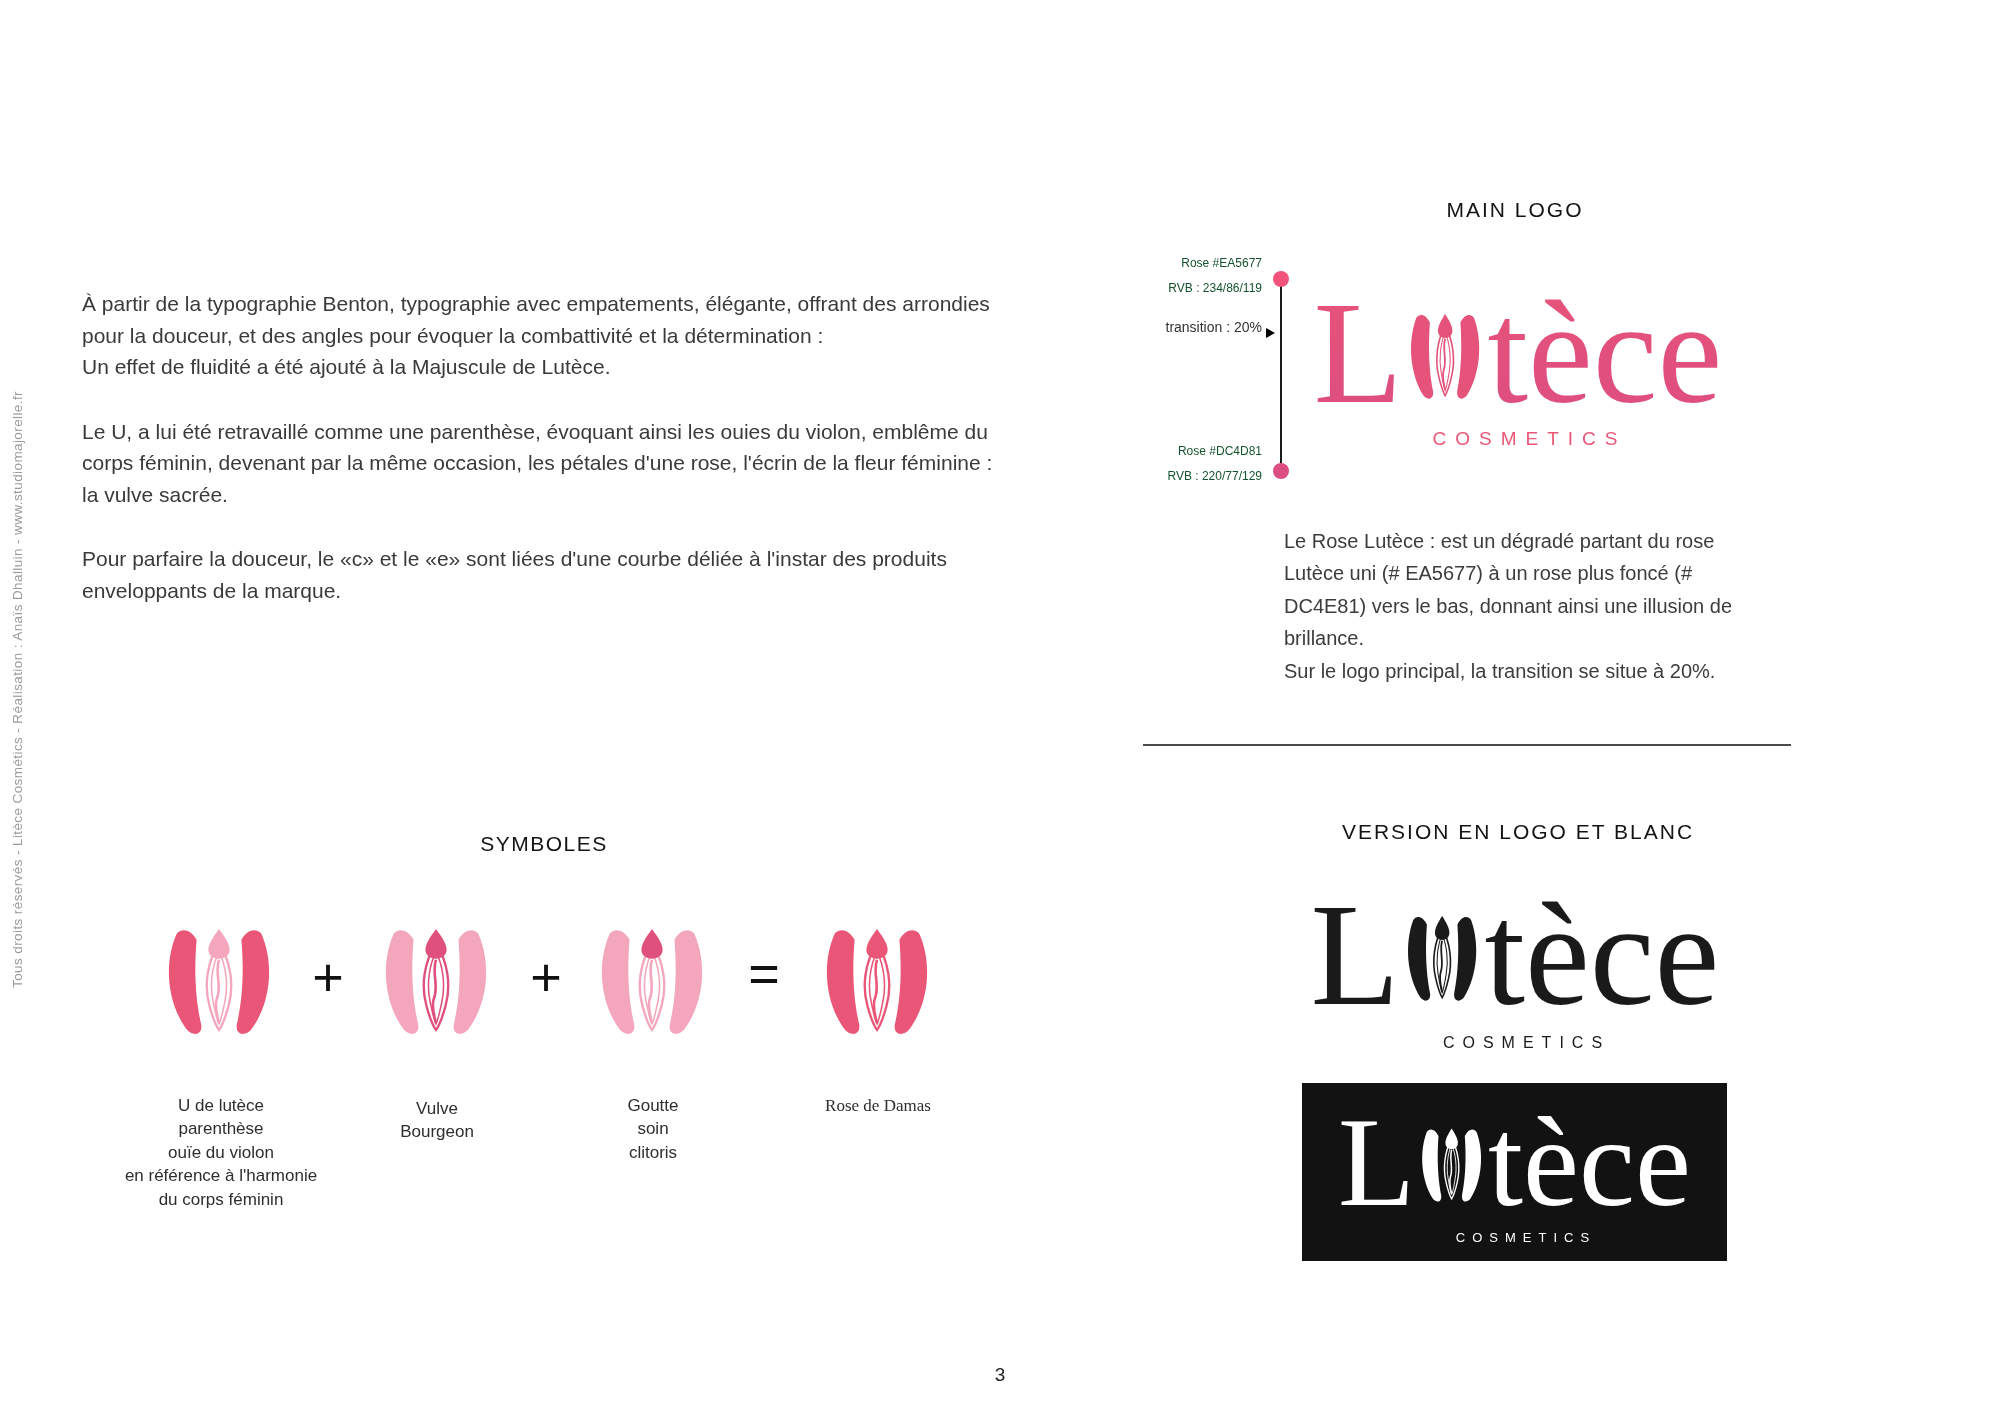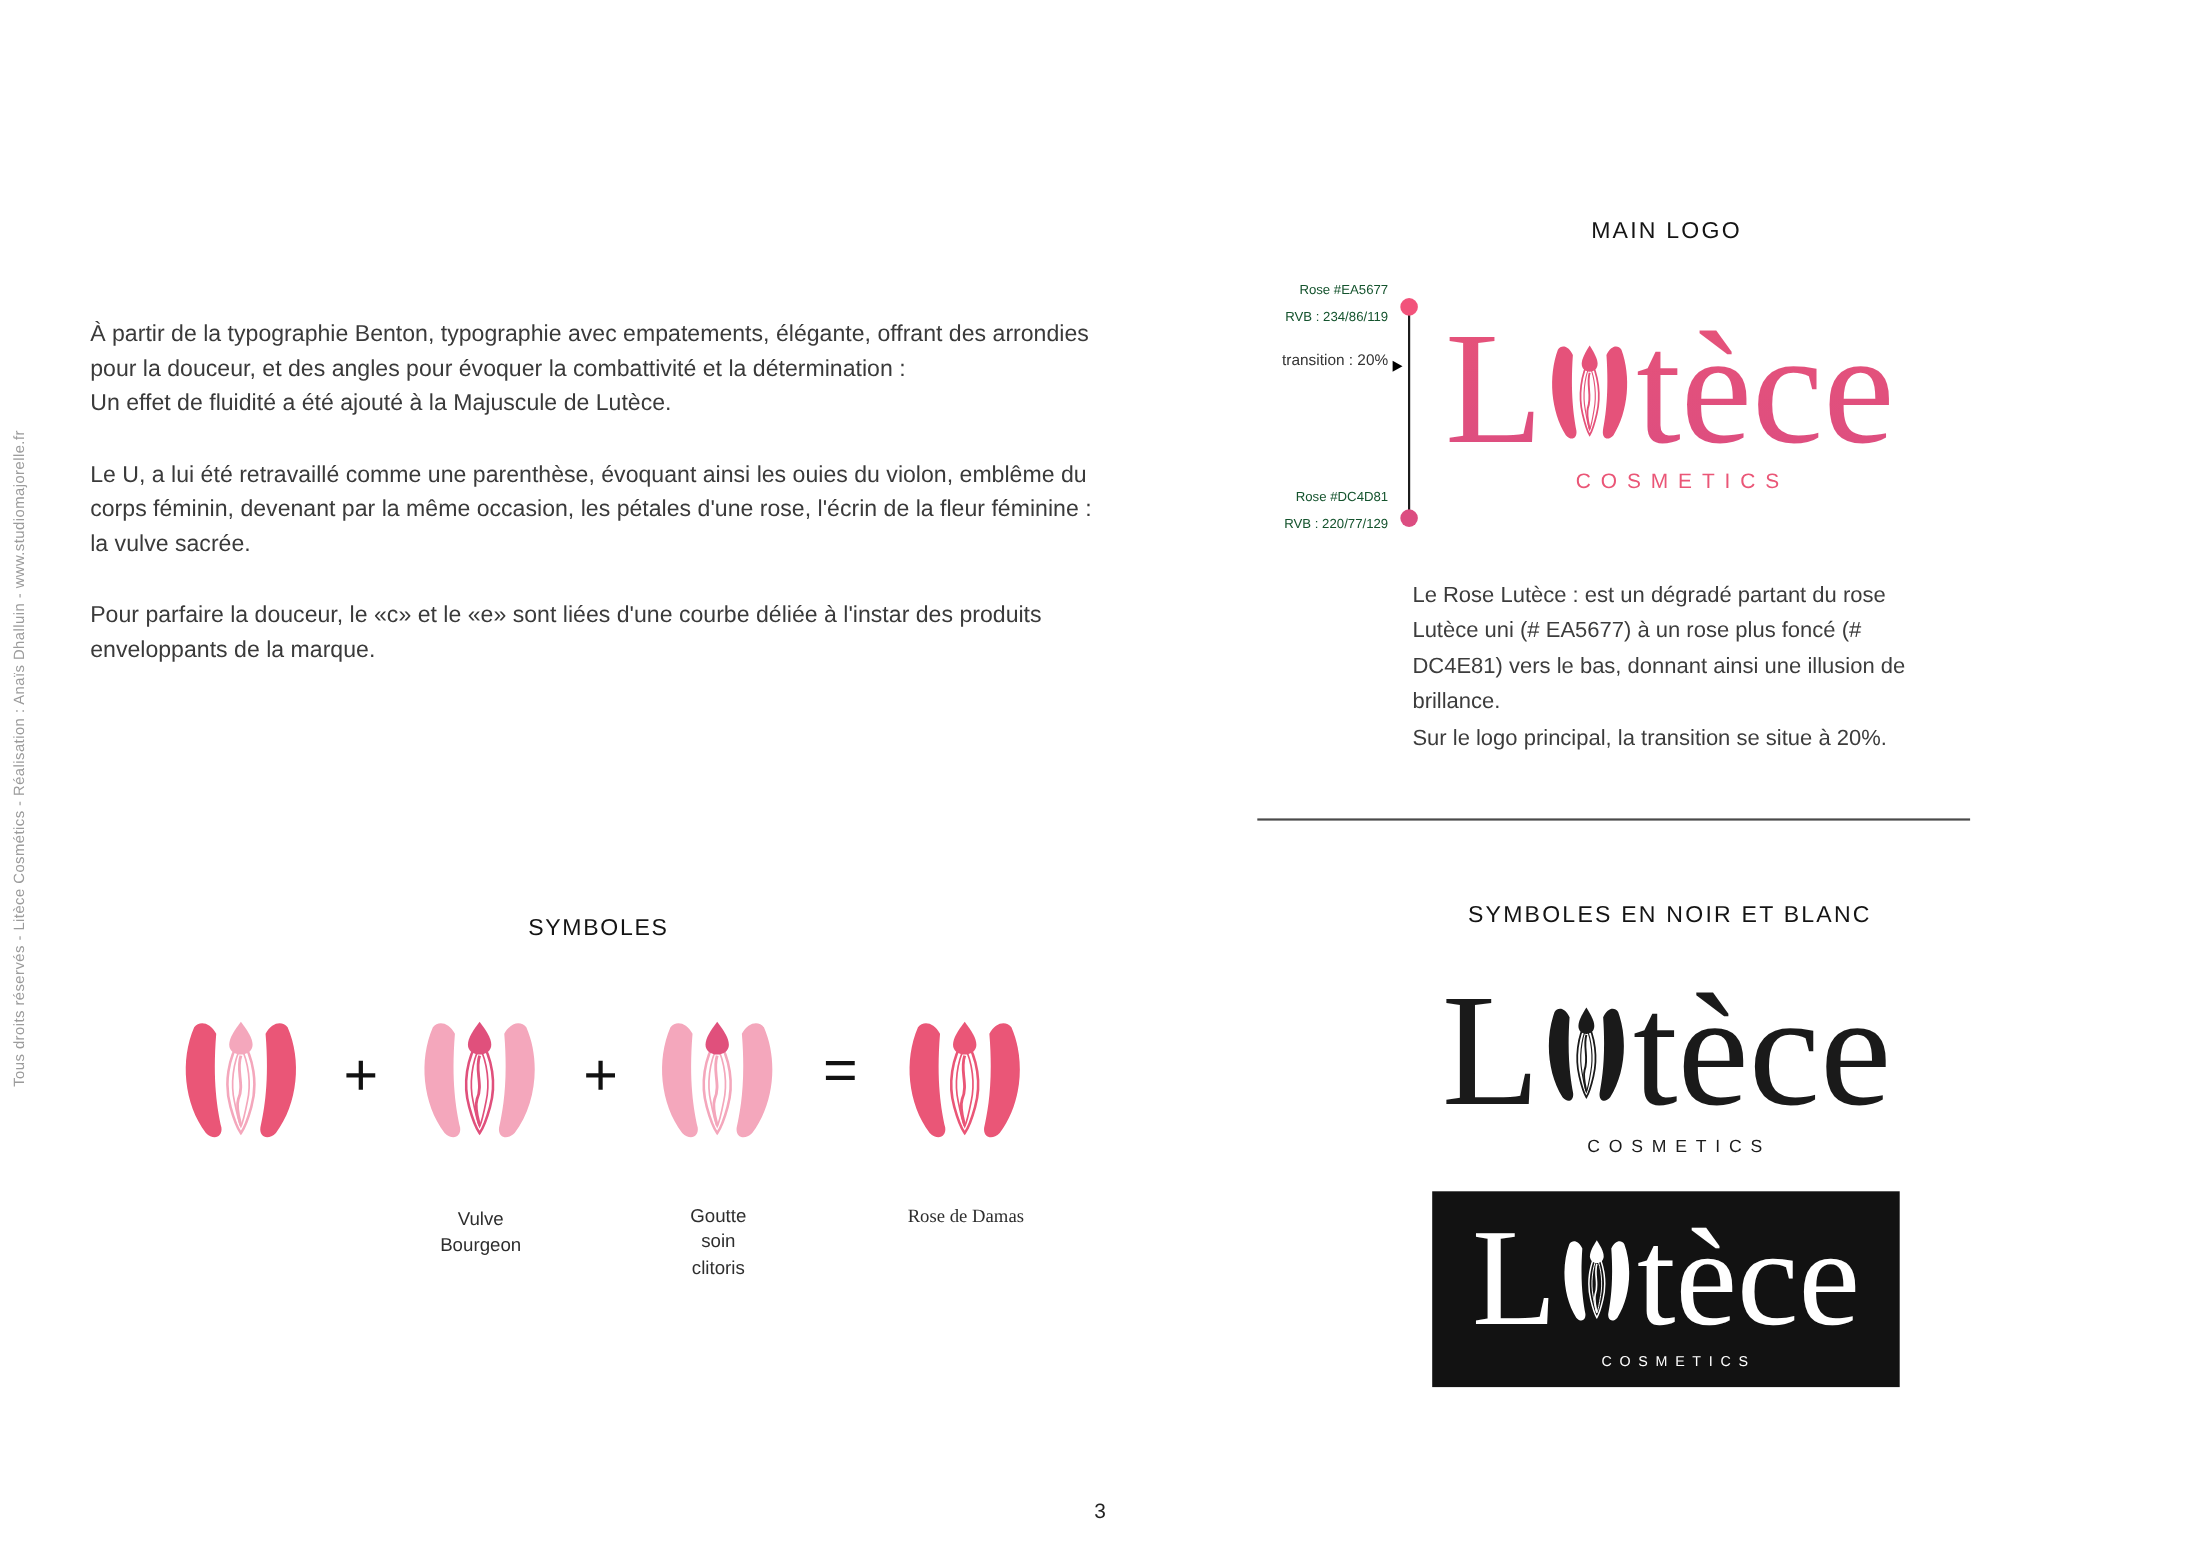--- a/index.html
+++ b/index.html
@@ -147,21 +147,21 @@
   </div>
 
   <p class="logo-desc">Le Rose Lutèce : est un dégradé partant du rose
 Lutèce uni (# EA5677) à un rose plus foncé (#
 DC4E81) vers le bas, donnant ainsi une illusion de
 brillance.
 Sur le logo principal, la transition se situe à 20%.</p>
 
   <div class="divider"></div>
 
-  <h2 class="h bw-h">SYMBOLES EN NOIR ET BLANC</h2>
+  <h2 class="h bw-h">VERSION EN LOGO ET BLANC</h2>
 
   <div class="logo logo-black">
     <div class="logo-word"><span>L</span><svg class="mark u-black" viewBox="0 0 100 115" preserveAspectRatio="none" style="display:inline;vertical-align:baseline">
           <use href="#lutece-mark" xlink:href="#lutece-mark"></use>
         </svg><span>tèce</span></div>
     <div class="logo-sub">COSMETICS</div>
   </div>
 
   <div class="bw-box">
     <div class="logo logo-white">
@@ -191,20 +191,25 @@
         <use href="#lutece-mark" xlink:href="#lutece-mark"></use>
       </svg>
   </div>
   <div class="op op-3">=</div>
   <div class="sym sym-pos-4">
     <svg class="mark u-sym4" viewBox="0 0 100 115" preserveAspectRatio="none">
         <use href="#lutece-mark" xlink:href="#lutece-mark"></use>
       </svg>
   </div>
 
+  <div class="sym-label lbl-1">U de lutèce
+parenthèse
+ouïe du violon
+en référence à l'harmonie
+du corps féminin</div>
   <div class="sym-label lbl-2">Vulve
 Bourgeon</div>
   <div class="sym-label lbl-3">Goutte
 soin
 clitoris</div>
   <div class="sym-label lbl-4">Rose de Damas</div>
 
   <div class="page-number">3</div>
 
 </div>

